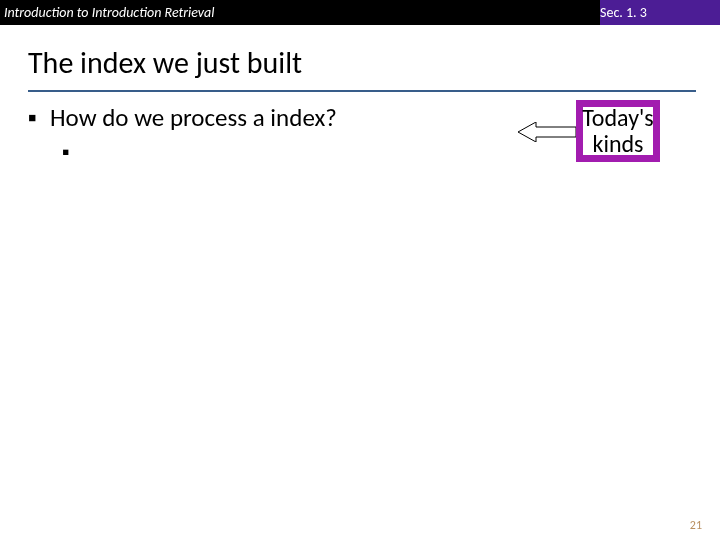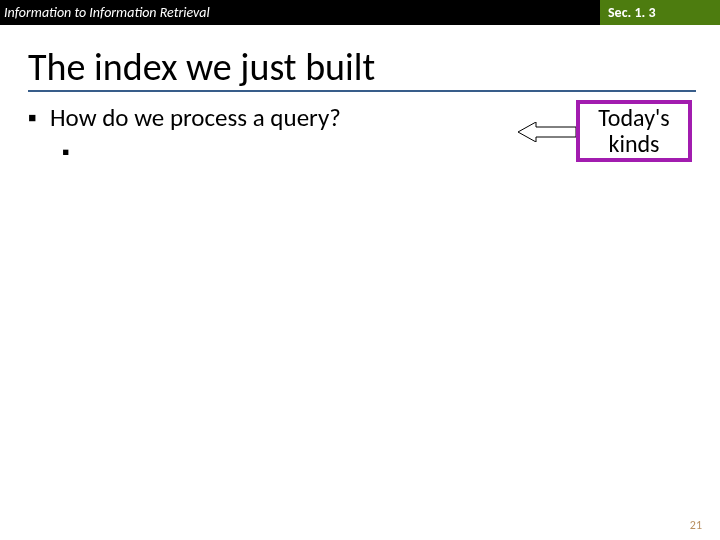--- a/index.html
+++ b/index.html
@@ -29,34 +29,32 @@
 .header-left {
   flex: 1;
   color: #fff;
   font-style: italic;
   font-size: 14px;
   padding-left: 4px;
 }
 .header-right {
   width: 120px;
   height: 100%;
-  background: #4d7c0f;
+  background: #4c1d95;
   color: #fff;
   font-size: 14px;
   display: flex;
   align-items: center;
-  padding-left: 8px;
   box-sizing: border-box;
-  font-weight: bold;
 }
 .title {
   position: absolute;
   top: 44px;
   left: 28px;
-  font-size: 38px;
+  font-size: 30px;
   color: #000;
 }
 .title-rule {
   position: absolute;
   top: 90px;
   left: 28px;
   width: 668px;
   height: 0;
   border-top: 2px solid #385d8a;
 }
@@ -85,23 +83,23 @@
   margin-left: 34px;
 }
 .bullet-lvl2 .marker {
   width: 20px;
   flex-shrink: 0;
 }
 .callout-box {
   position: absolute;
   top: 100px;
   left: 576px;
-  width: 116px;
+  width: 84px;
   height: 62px;
-  border: 4px solid #a21caf;
+  border: 7px solid #a21caf;
   box-sizing: border-box;
   background: #fff;
   display: flex;
   align-items: center;
   justify-content: center;
   text-align: center;
   font-size: 24px;
   line-height: 1.1;
   color: #000;
 }
@@ -120,31 +118,31 @@
   color: #b98f61;
   margin-top: 28px;
 }
 </style>
 </head>
 <body>
 
 <div class="slide">
 
   <div class="header-bar">
-    <div class="header-left">Information to Information Retrieval</div>
+    <div class="header-left">Introduction to Introduction Retrieval</div>
     <div class="header-right">Sec. 1. 3</div>
   </div>
 
   <div class="title">The index we just built</div>
   <div class="title-rule"></div>
 
   <div class="content">
     <div class="bullet-lvl1">
       <span class="marker">▪</span>
-      <span>How do we process a query?</span>
+      <span>How do we process a index?</span>
     </div>
     <div class="bullet-lvl2">
       <span class="marker">▪</span>
     </div>
   </div>
 
   <svg class="callout-arrow" viewBox="0 0 58 20">
     <polygon points="0,10 18,0 18,5 58,5 58,15 18,15 18,20" fill="#ffffff" stroke="#000" stroke-width="1"></polygon>
   </svg>
 

